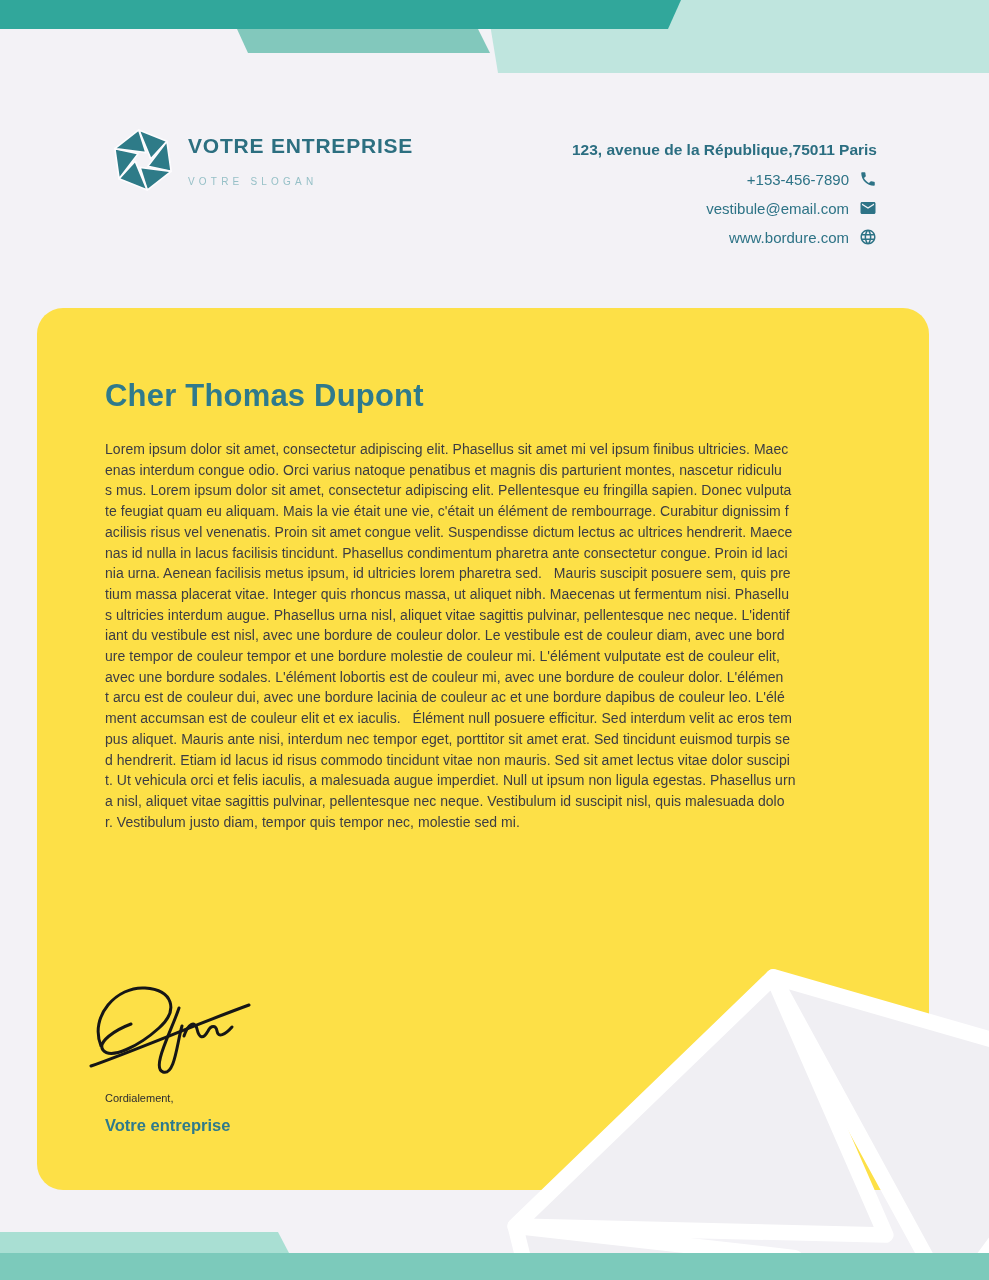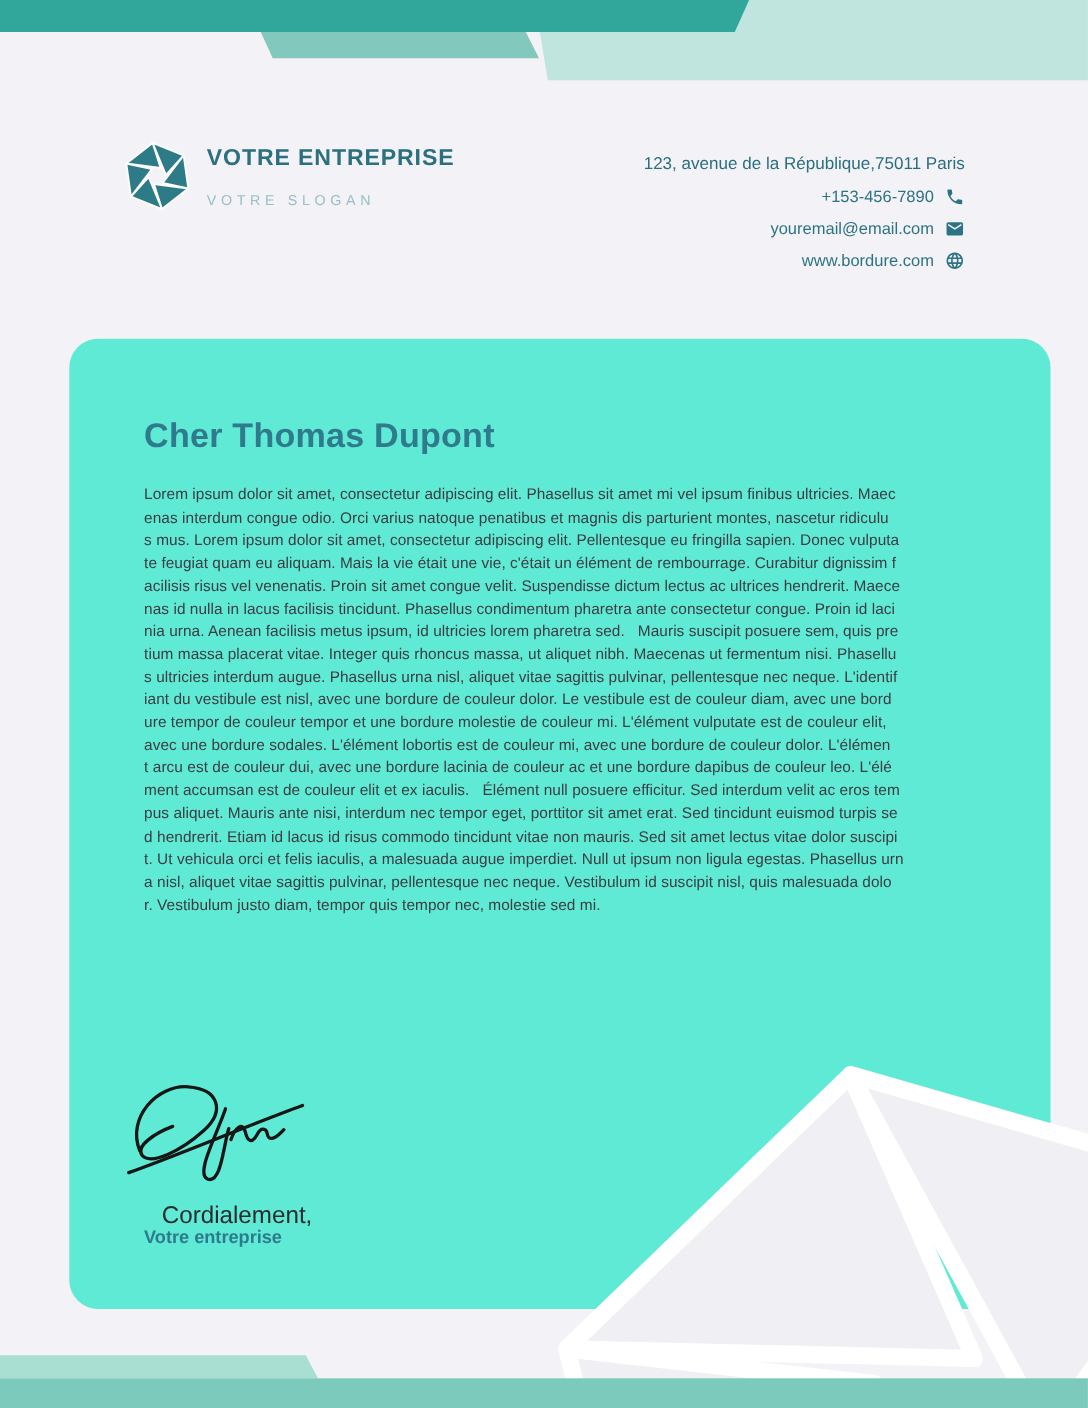--- a/index.html
+++ b/index.html
@@ -10,23 +10,23 @@
     width: 989px;
     height: 1280px;
     background: #f3f2f6;
     overflow: hidden;
   }
   .top-shapes { position: absolute; top: 0; left: 0; z-index: 3; }
   .bottom-shapes { position: absolute; bottom: 0; left: 0; z-index: 3; }
 
   .letter-card {
     position: absolute;
-    left: 63px; top: 308px;
+    left: 37px; top: 308px;
     width: 892px; height: 882px;
-    background: #5eead4;
+    background: #fde047;
     border-radius: 26px;
     z-index: 1;
   }
   .watermark {
     position: absolute;
     left: 470px; top: 935px;
     width: 780px; height: 780px;
     transform: rotate(-14deg);
     z-index: 2;
     pointer-events: none;
@@ -37,30 +37,30 @@
     position: absolute; left: 110px; top: 127px;
     display: flex; align-items: center; gap: 12px;
   }
   .logo-icon { width: 66px; height: 66px; flex: 0 0 auto; }
   .brand-name {
     font-size: 21px; font-weight: 700; letter-spacing: 0.8px;
     color: #2c6f80;
   }
   .brand-slogan {
     margin-top: 18px;
-    font-size: 13px; font-weight: 500; letter-spacing: 4.2px;
+    font-size: 10px; font-weight: 500; letter-spacing: 4.2px;
     color: #96c0c7;
   }
 
   .contact-block {
     position: absolute; top: 141px; right: 112px;
     display: flex; flex-direction: column; align-items: flex-end; gap: 11px;
   }
   .contact-row { display: flex; align-items: center; gap: 10px; }
-  .contact-address { font-size: 15.5px; font-weight: 400; color: #2b6e81; }
+  .contact-address { font-size: 15.5px; font-weight: 700; color: #2b6e81; }
   .contact-text { font-size: 15px; font-weight: 500; color: #2d7386; }
   .contact-ico { width: 18px; height: 18px; display: block; }
 
   .salutation {
     position: absolute; left: 68px; top: 70px;
     font-size: 31px; font-weight: 700; color: #2f7a8c;
     letter-spacing: 0.2px;
   }
   .body-text {
     position: absolute; left: 68px; top: 131px;
@@ -69,21 +69,21 @@
     color: #3c3c43;
     white-space: pre;
     letter-spacing: 0.05px;
   }
   .signature-area {
     position: absolute; left: 50px; top: 672px;
   }
   .signature-svg { display: block; }
   .closing {
     position: absolute; left: 68px; top: 784px;
-    font-size: 22px; color: #2b2b30; margin-left: 16px;
+    font-size: 11px; color: #2b2b30;
   }
   .signer {
     position: absolute; left: 68px; top: 808px;
     font-size: 16.5px; font-weight: 700; color: #2e7a8c;
   }
 </style>
 </head>
 <body>
 
 <div class="page">
@@ -171,21 +171,21 @@
       <div class="contact-row">
         <span class="contact-address">123, avenue de la République,75011 Paris</span>
       </div>
       <div class="contact-row">
         <span class="contact-text">+153-456-7890</span>
         <svg class="contact-ico" viewBox="0 0 24 24">
           <path fill="#2d7386" d="M6.62 10.79c1.44 2.83 3.76 5.14 6.59 6.59l2.2-2.2c.27-.27.67-.36 1.02-.24 1.12.37 2.33.57 3.57.57.55 0 1 .45 1 1V20c0 .55-.45 1-1 1-9.39 0-17-7.61-17-17 0-.55.45-1 1-1h3.5c.55 0 1 .45 1 1 0 1.25.2 2.45.57 3.57.11.35.03.74-.25 1.02l-2.2 2.2z"></path>
         </svg>
       </div>
       <div class="contact-row">
-        <span class="contact-text">youremail@email.com</span>
+        <span class="contact-text">vestibule@email.com</span>
         <svg class="contact-ico" viewBox="0 0 24 24">
           <path fill="#2d7386" d="M20 4H4c-1.1 0-1.99.9-1.99 2L2 18c0 1.1.9 2 2 2h16c1.1 0 2-.9 2-2V6c0-1.1-.9-2-2-2zm0 4l-8 5-8-5V6l8 5 8-5v2z"></path>
         </svg>
       </div>
       <div class="contact-row">
         <span class="contact-text">www.bordure.com</span>
         <svg class="contact-ico" viewBox="0 0 24 24">
           <path fill="#2d7386" d="M11.99 2C6.47 2 2 6.48 2 12s4.47 10 9.99 10C17.52 22 22 17.52 22 12S17.52 2 11.99 2zm6.93 6h-2.95c-.32-1.25-.78-2.45-1.38-3.56 1.84.63 3.37 1.91 4.33 3.56zM12 4.04c.83 1.2 1.48 2.53 1.91 3.96h-3.82c.43-1.43 1.08-2.76 1.91-3.96zM4.26 14C4.1 13.36 4 12.69 4 12s.1-1.36.26-2h3.38c-.08.66-.14 1.32-.14 2 0 .68.06 1.34.14 2H4.26zm.82 2h2.95c.32 1.25.78 2.45 1.38 3.56-1.84-.63-3.37-1.9-4.33-3.56zm2.95-8H5.08c.96-1.66 2.49-2.93 4.33-3.56C8.81 5.55 8.35 6.75 8.03 8zM12 19.96c-.83-1.2-1.48-2.53-1.91-3.96h3.82c-.43 1.43-1.08 2.76-1.91 3.96zM14.34 14H9.66c-.09-.66-.16-1.32-.16-2 0-.68.07-1.35.16-2h4.68c.09.65.16 1.32.16 2 0 .68-.07 1.34-.16 2zm.25 5.56c.6-1.11 1.06-2.31 1.38-3.56h2.95c-.96 1.65-2.49 2.93-4.33 3.56zM16.36 14c.08-.66.14-1.32.14-2 0-.68-.06-1.34-.14-2h3.38c.16.64.26 1.31.26 2s-.1 1.36-.26 2h-3.38z"></path>
         </svg>
       </div>

